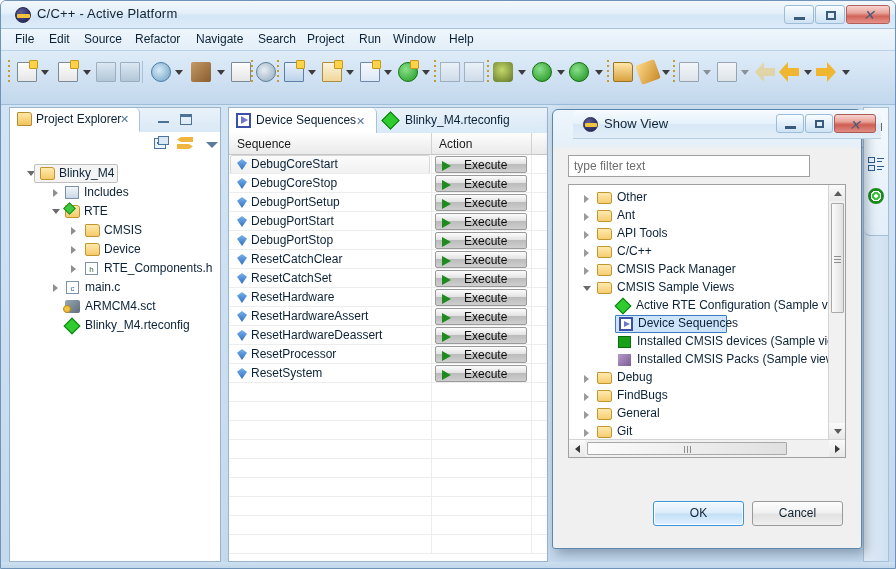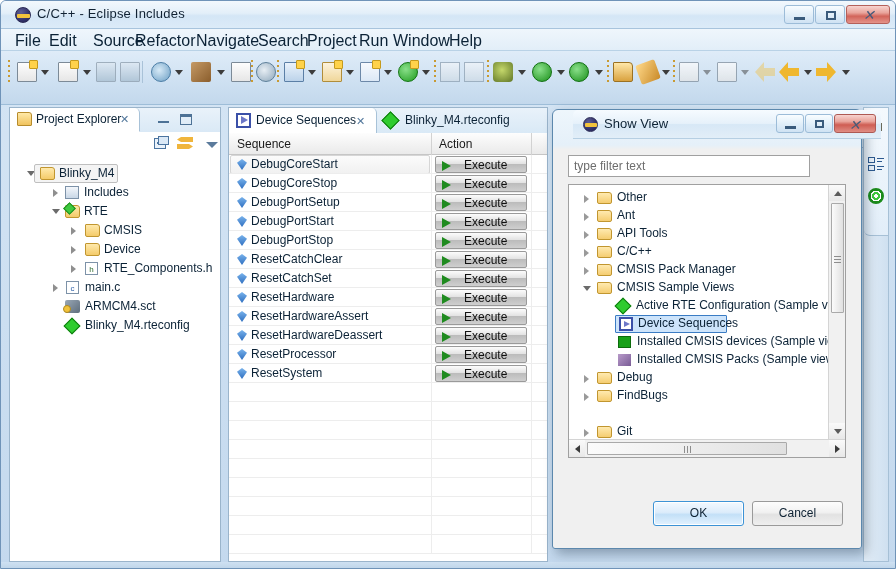--- a/index.html
+++ b/index.html
@@ -62,21 +62,21 @@
   }
 
   
   #menubar {
     position:absolute; left:0; top:28px; width:894px; height:22px;
     background: linear-gradient(180deg,#eff6fc 0%,#e2eef8 100%);
     border-bottom:1px solid #b9d2e6;
   }
   .menu-item {
     position:absolute; top:3px; height:16px;
-    font-size:16px; color:#0b2236; padding:0 2px; white-space:nowrap;
+    font-size:12px; color:#0b2236; padding:0 2px; white-space:nowrap;
   }
 
   
   #toolbar {
     position:absolute; left:0; top:50px; width:894px; height:54px;
     background: linear-gradient(180deg,#dfecf8 0%,#cfe1f2 55%,#c3d8ec 100%);
     border-bottom:1px solid #9dbdd8;
   }
   .tb-ico { position:absolute; top:11px; width:20px; height:20px; }
   .tb-arrow {
@@ -349,36 +349,36 @@
     background:linear-gradient(180deg,#cfe1f2,#c0d6ea);
   }
 </style>
 </head>
 <body>
 
 <div id="app-window">
 
   <div id="titlebar">
     <div id="eclipse-logo"></div>
-    <div id="title-text">C/C++ - Eclipse Includes</div>
+    <div id="title-text">C/C++ - Active Platform</div>
     <div class="wbtn" id="btn-min">
         <i></i>
       </div>
     <div class="wbtn" id="btn-max">
         <i></i>
       </div>
     <div class="wbtn" id="btn-close">
       <i>✕</i>
     </div>
   </div>
 
   <div id="menubar">
     <div class="menu-item" style="left:12px">File</div>
     <div class="menu-item" style="left:46px">Edit</div>
-    <div class="menu-item" style="left:90px">Source</div>
+    <div class="menu-item" style="left:81px">Source</div>
     <div class="menu-item" style="left:132px">Refactor</div>
     <div class="menu-item" style="left:193px">Navigate</div>
     <div class="menu-item" style="left:255px">Search</div>
     <div class="menu-item" style="left:304px">Project</div>
     <div class="menu-item" style="left:356px">Run</div>
     <div class="menu-item" style="left:390px">Window</div>
     <div class="menu-item" style="left:446px">Help</div>
   </div>
 
   <div id="toolbar">
@@ -864,20 +864,25 @@
         <div class="dtree-row" style="top:184px">
           <span class="dtree-arrow" style="left:15px"></span>
           <span class="dfolder" style="left:28px"></span>
           <span class="dlbl" style="left:48px">Debug</span>
         </div>
         <div class="dtree-row" style="top:202px">
           <span class="dtree-arrow" style="left:15px"></span>
           <span class="dfolder" style="left:28px"></span>
           <span class="dlbl" style="left:48px">FindBugs</span>
         </div>
+        <div class="dtree-row" style="top:220px">
+          <span class="dtree-arrow" style="left:15px"></span>
+          <span class="dfolder" style="left:28px"></span>
+          <span class="dlbl" style="left:48px">General</span>
+        </div>
         <div class="dtree-row" style="top:238px">
           <span class="dtree-arrow" style="left:15px"></span>
           <span class="dfolder" style="left:28px"></span>
           <span class="dlbl" style="left:48px">Git</span>
         </div>
       </div>
 
       <div id="tree-vscroll">
         <div class="sb-arrow-btn" style="left:0;top:0;width:16px;height:16px">
           <span style="position:absolute;left:5px;top:6px;width:0;height:0;border-left:4px solid transparent;border-right:4px solid transparent;border-bottom:5px solid #5b5b5b"></span>

